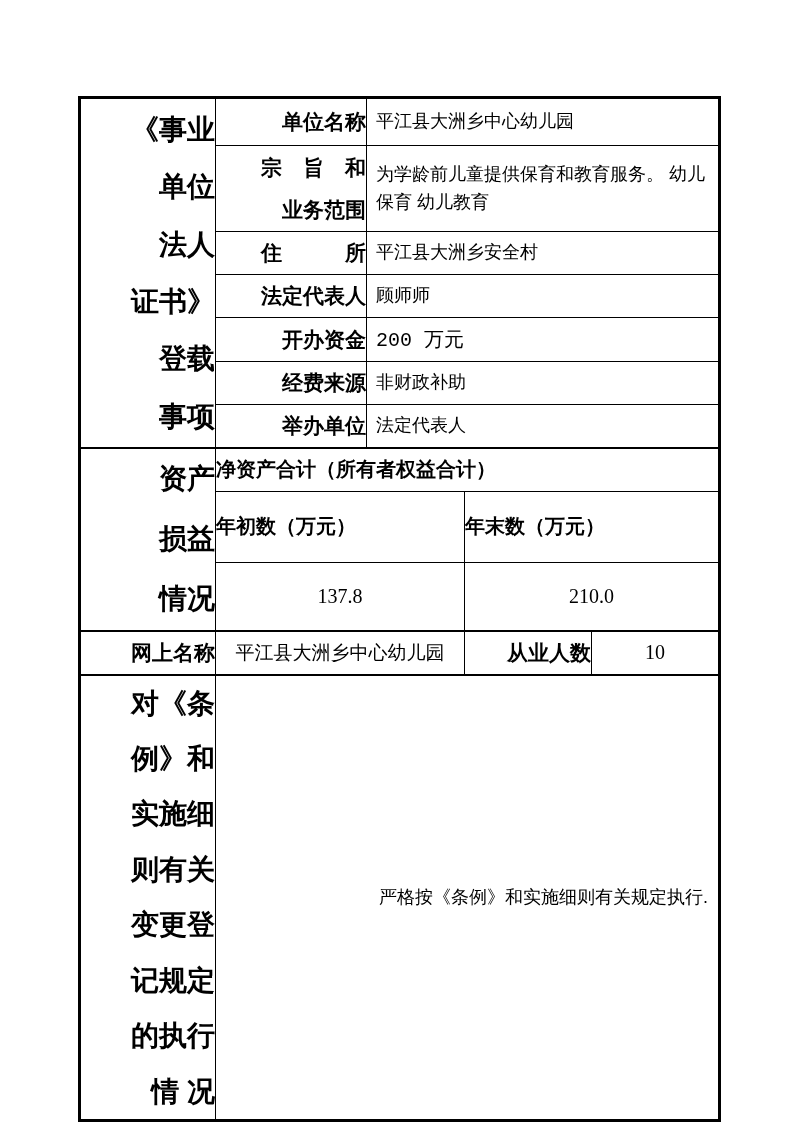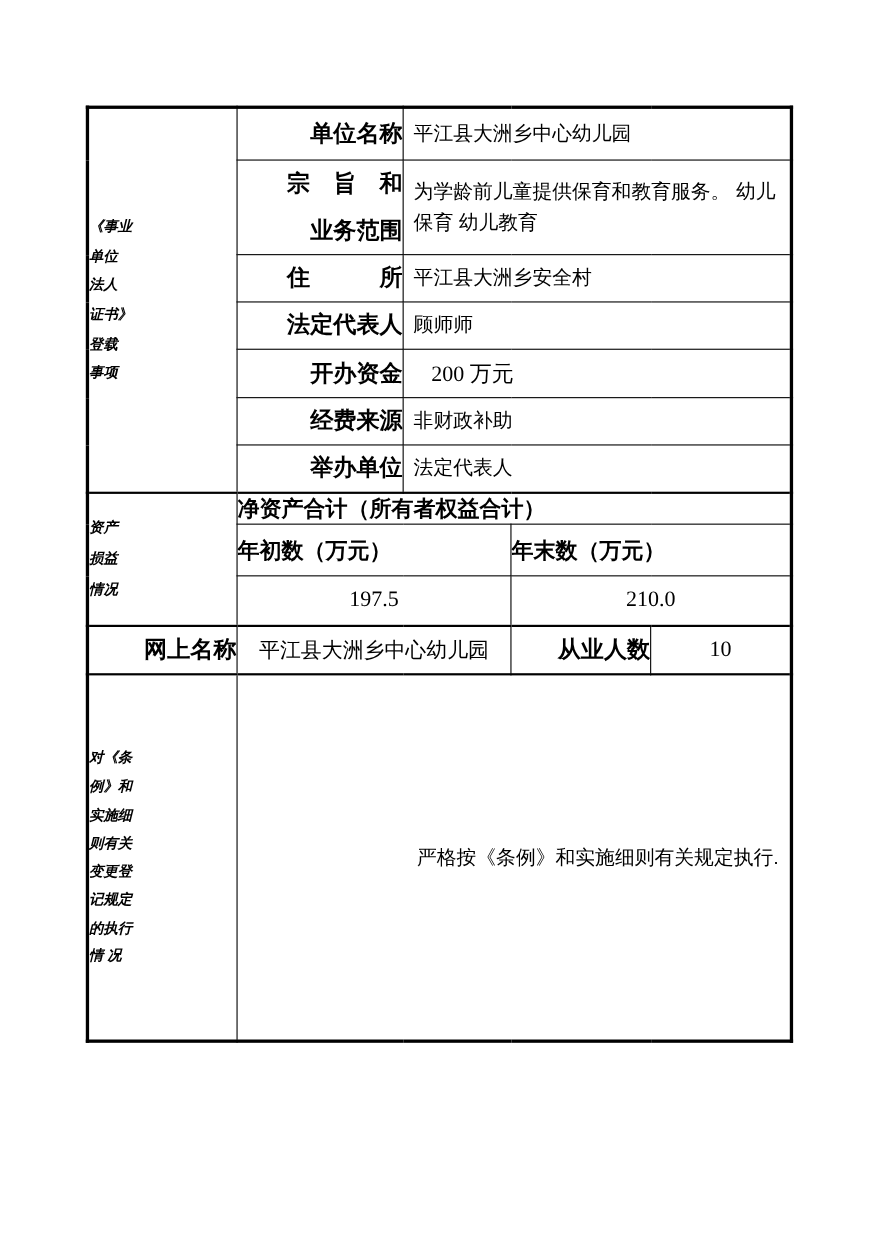--- a/index.html
+++ b/index.html
@@ -23,48 +23,47 @@
     border: 3px solid #000000;
   }
   table.reg td {
     border: 1.5px solid #000000;
     vertical-align: middle;
     overflow: hidden;
   }
   tr.sec > td { border-top-width: 2px; }
   
   .side {
-    text-align: left;
+    text-align: right;
     font-weight: bold;
-    font-size: 13px;
+    font-size: 28px;
     line-height: 2.05;
     white-space: pre-line;
-    font-style: italic;
   }
   .side-tall { line-height: 1.98; }
   
   .lbl {
     text-align: right;
     font-weight: bold;
     font-size: 21px;
     line-height: 2.0;
     white-space: pre-line;
   }
   
   .val {
     font-size: 18px;
     line-height: 1.55;
     padding: 4px 9px;
     text-align: left;
   }
   
   .money {
-    font-family: Liberation Serif, serif;
+    font-family: Liberation Mono, monospace;
     font-size: 20px;
-    padding: 4px 25px;
+    padding: 4px 9px;
     text-align: left;
   }
   
   .hdr {
     text-align: left;
     font-weight: bold;
     font-size: 20px;
   }
   
   .num {
@@ -141,21 +140,21 @@
         <td class="side" rowspan="3" style="line-height:2.15">资产
 损益
 情况</td>
         <td class="hdr" colspan="4">净资产合计（所有者权益合计）</td>
       </tr>
       <tr style="height:47px">
         <td class="hdr" colspan="2">年初数（万元）</td>
         <td class="hdr" colspan="2">年末数（万元）</td>
       </tr>
       <tr style="height:45px">
-        <td class="num" colspan="2">197.5</td>
+        <td class="num" colspan="2">137.8</td>
         <td class="num" colspan="2">210.0</td>
       </tr>
 
       <tr class="sec" style="height:44px">
         <td class="lbl">网上名称</td>
         <td class="val-center" colspan="2">平江县大洲乡中心幼儿园</td>
         <td class="lbl">从业人数</td>
         <td class="num">10</td>
       </tr>
 

